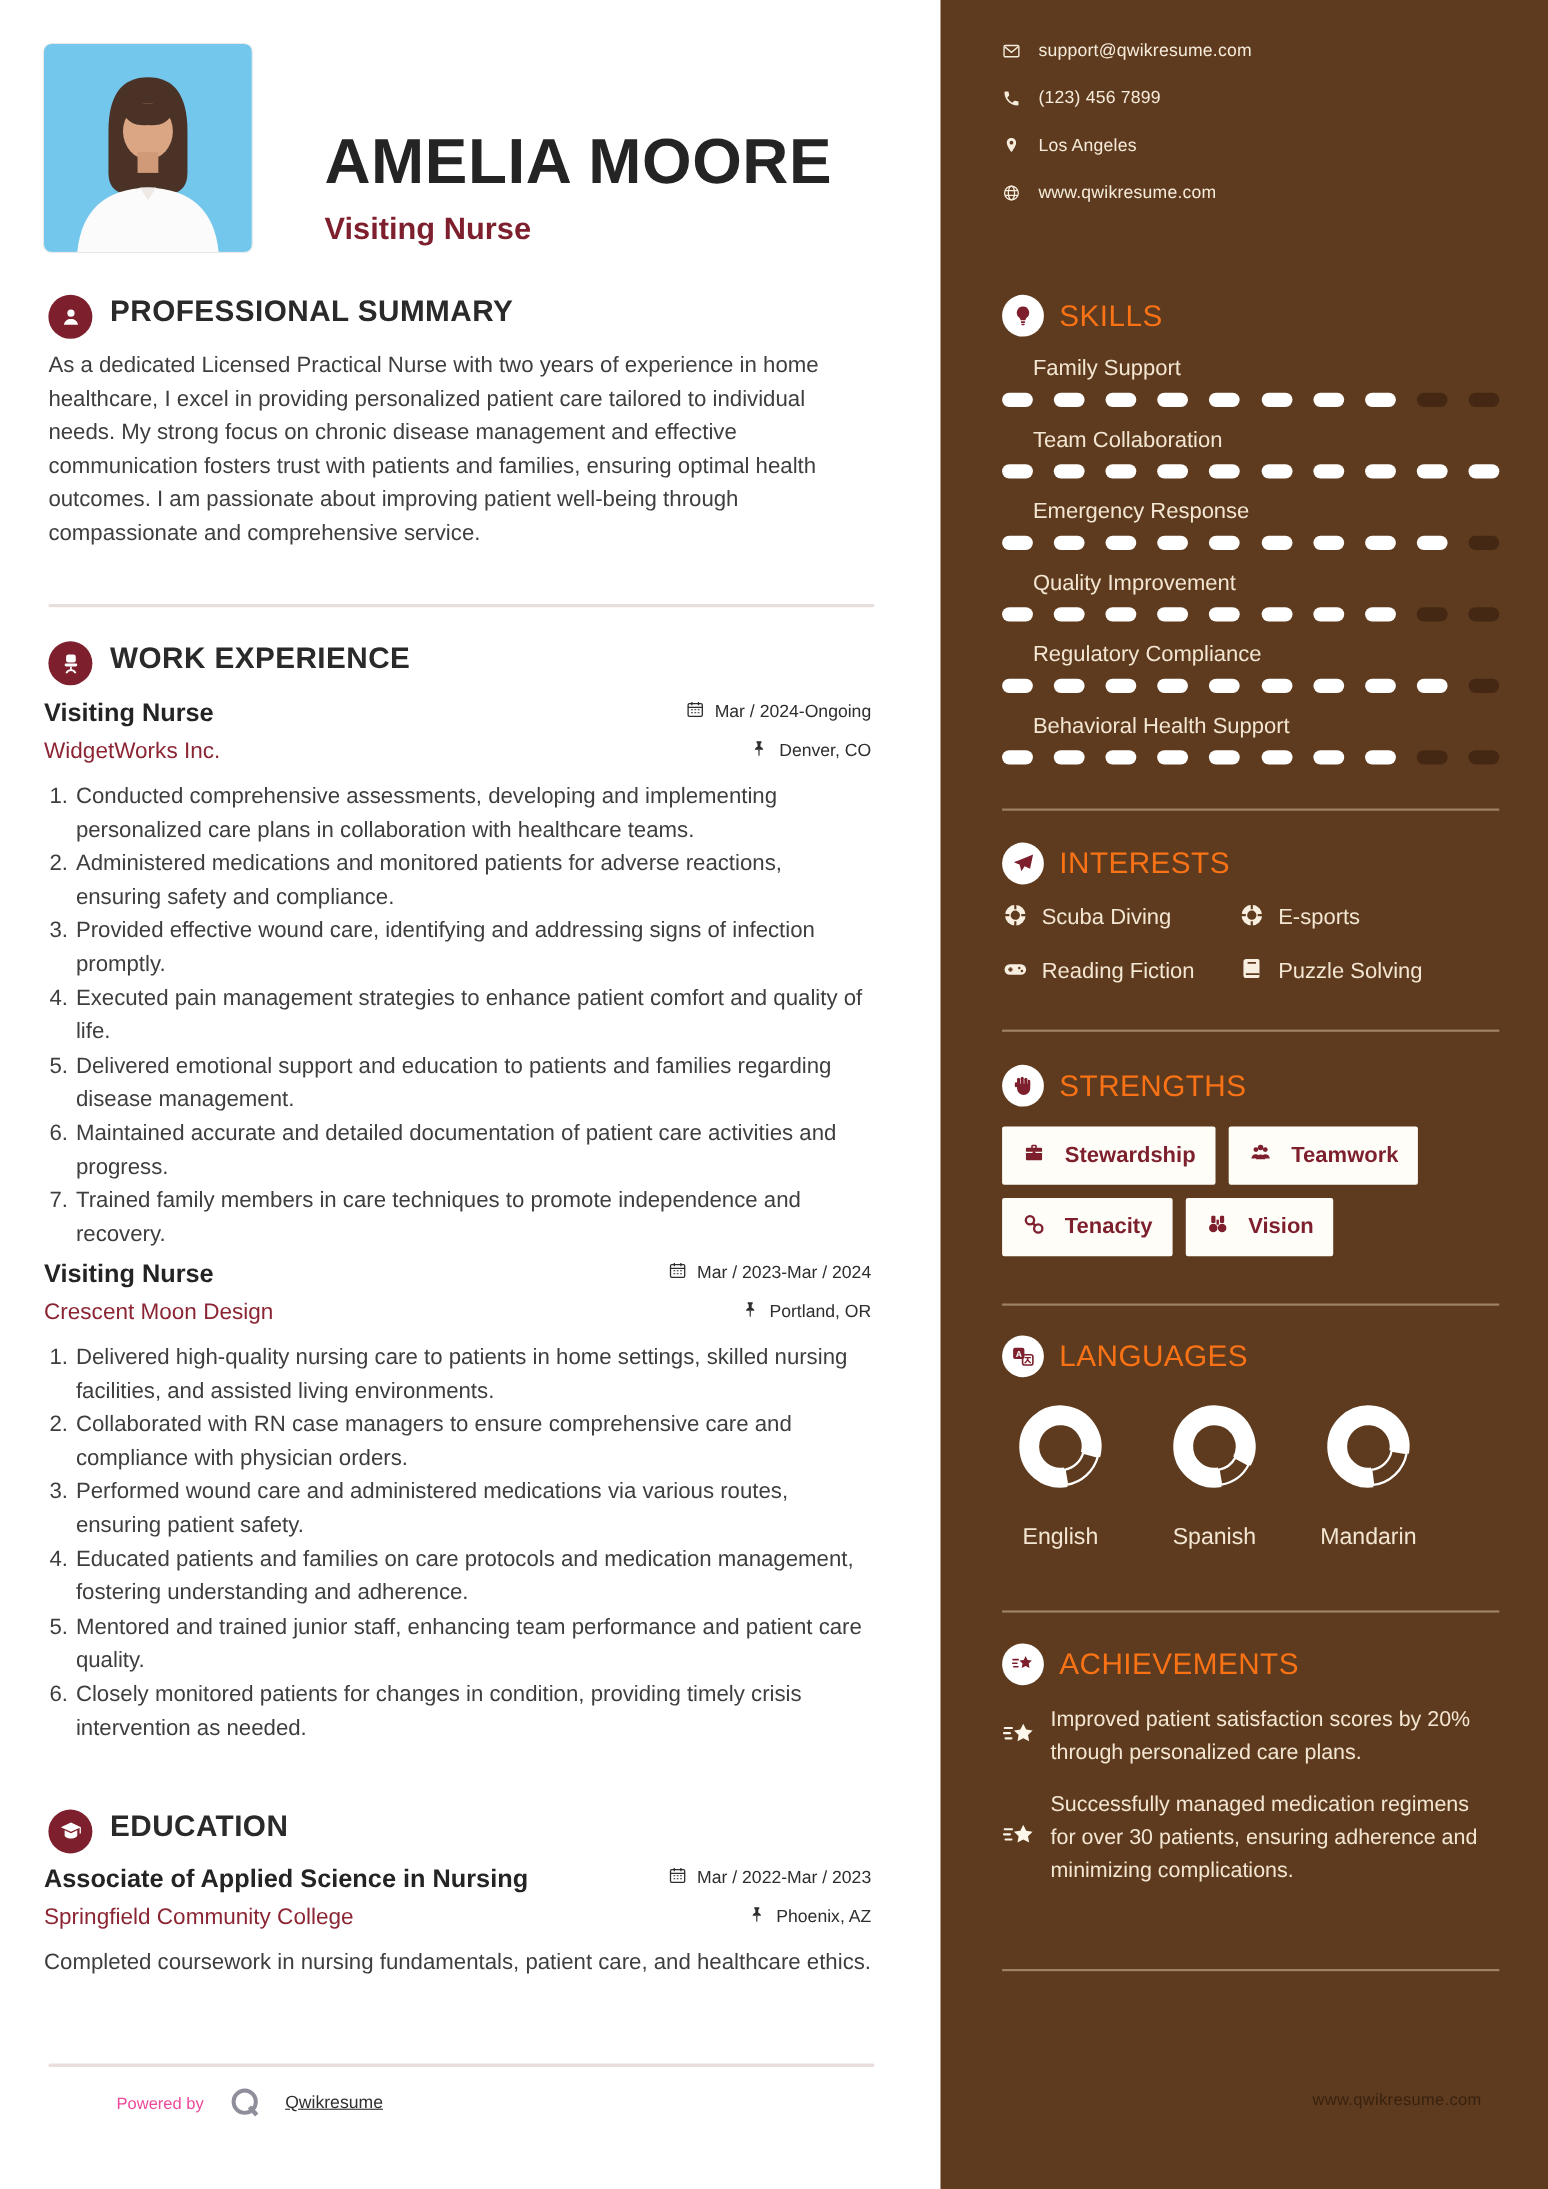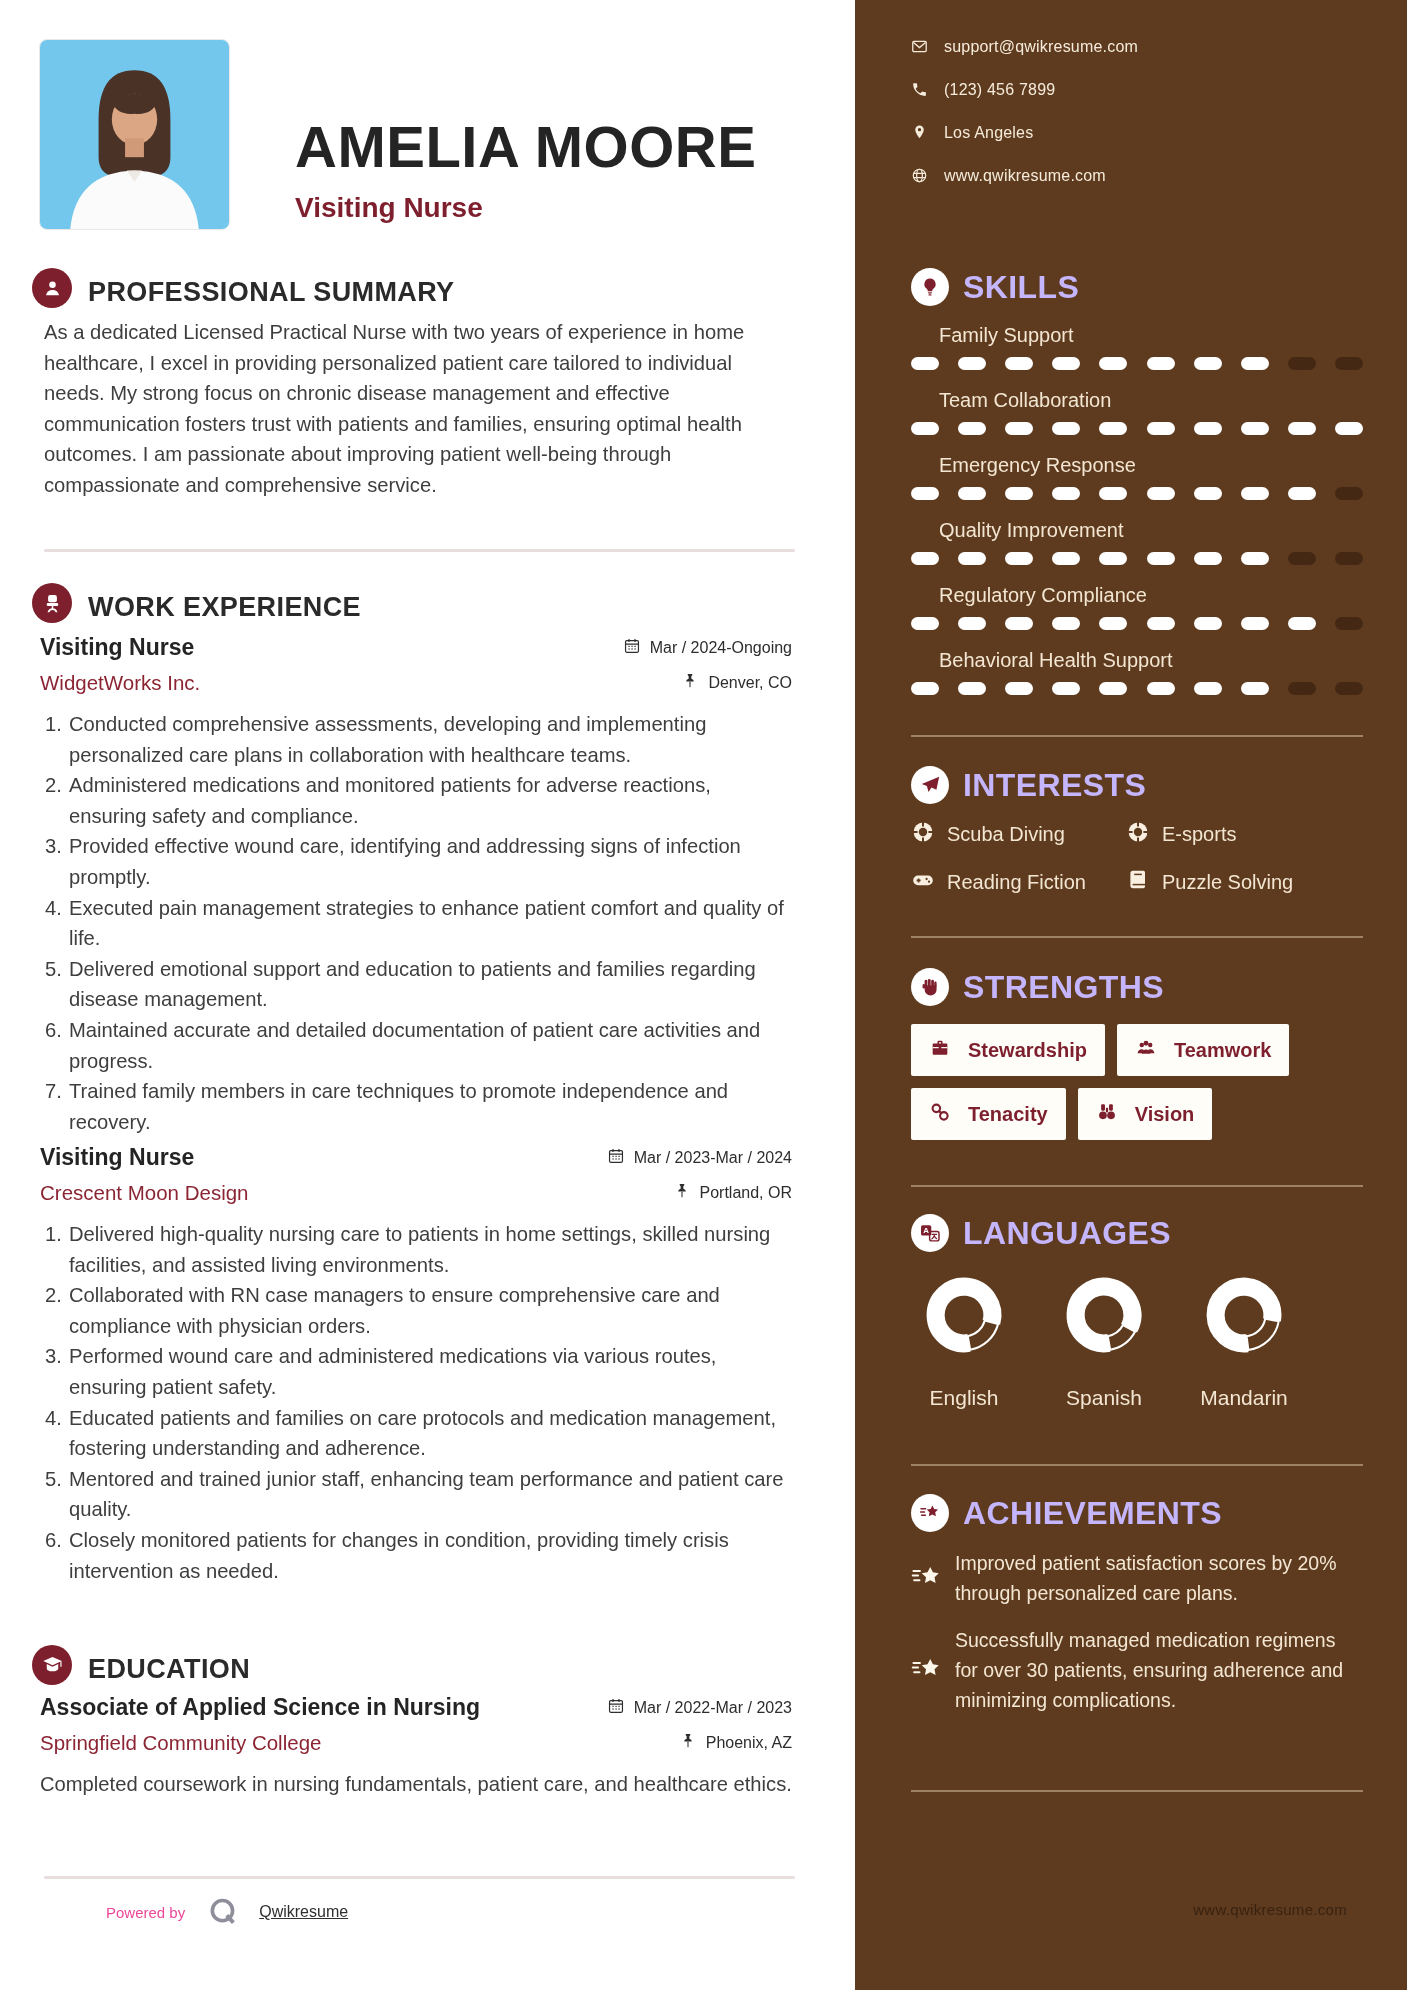--- a/index.html
+++ b/index.html
@@ -16,21 +16,21 @@
     width:1407px;height:1990px;position:relative;background:#ffffff;
     font-family:"Liberation Sans", sans-serif;overflow:hidden;
   }
   
   #left{position:absolute;left:0;top:0;width:855px;height:1990px;background:#fff;}
   .photo{position:absolute;left:39px;top:39px;width:191px;height:191px;border-radius:8px;overflow:hidden;border:1px solid #e8e8e8;}
   .photo svg{display:block;width:100%;height:100%;}
   .names{position:absolute;left:295px;top:118px;}
   .name{font-size:58px;font-weight:800;letter-spacing:.5px;color:#242424;line-height:1;margin:0;}
   .subtitle{font-size:28px;font-weight:700;color:var(--maroon);margin-top:16px;}
-  .sec-head{position:absolute;left:32px;display:flex;align-items:flex-end;gap:16px;}
+  .sec-head{position:absolute;left:44px;display:flex;align-items:flex-start;gap:16px;}
   .sec-head .circ{width:40px;height:40px;border-radius:50%;background:var(--maroon);display:flex;align-items:center;justify-content:center;flex:none;}
   .sec-head .circ svg{width:23px;height:23px;color:#fff;}
   .sec-head h2{margin:0;font-size:27px;font-weight:700;color:var(--ink);letter-spacing:.4px;}
   .sum-text{position:absolute;left:44px;top:317px;width:752px;font-size:20.2px;line-height:30.6px;color:var(--body);}
   .ldiv{position:absolute;left:44px;width:751px;height:3px;background:#e9dede;border-radius:2px;}
   .job{position:absolute;left:40px;right:63px;}
   .job-head{display:grid;grid-template-columns:1fr auto;row-gap:10px;align-items:center;}
   .job-title{font-size:23px;font-weight:700;color:#242424;}
   .job-company{font-size:20.5px;color:var(--company);}
   .meta{display:flex;align-items:center;gap:9px;justify-self:end;font-size:16px;color:#2d2d2d;}
@@ -45,21 +45,21 @@
   .powered .brand{font-size:16px;color:#2f2f2f;text-decoration:underline;font-weight:500;margin-left:6px;}
   
   #side{position:absolute;left:855px;top:0;width:552px;height:1990px;background:var(--brown);}
   .s-block{position:absolute;left:56px;right:44px;}
   .contact-row{display:flex;gap:16px;height:30px;margin-bottom:13px;}
   .contact-row svg{width:17px;height:17px;color:#f6ecdc;flex:none;}
   .contact-row .ctext{font-size:16px;color:#f6ecdc;letter-spacing:.2px;}
   .s-head{display:flex;align-items:center;gap:14px;margin-bottom:0;}
   .s-head .circ{width:38px;height:38px;border-radius:50%;background:#fff;display:flex;align-items:center;justify-content:center;flex:none;}
   .s-head .circ svg{width:22px;height:22px;color:var(--maroon);}
-  .s-head h2{margin:0;font-size:32px;font-weight:700;color:#c4b5fd;letter-spacing:.4px;}
+  .s-head h2{margin:0;font-size:27px;font-weight:400;color:#f97316;letter-spacing:.4px;}
   .skill{margin-bottom:19px;}
   .skill-label{font-size:20px;color:var(--cream);height:24px;margin-left:28px;}
   .dashbar{display:flex;justify-content:space-between;margin-top:9px;}
   .dash{width:28px;height:13px;border-radius:6.5px;background:#ffffff;}
   .dash.off{background:rgba(26,11,2,.38);filter:blur(.6px);}
   .sdiv{position:absolute;left:56px;right:44px;height:2px;background:rgba(236,217,187,.45);}
   .int-grid{display:grid;grid-template-columns:215px 1fr;row-gap:20px;margin-top:16px;}
   .int-item{display:flex;align-items:center;gap:12px;}
   .int-item svg{width:24px;height:24px;color:#f8efe0;flex:none;}
   .int-item .ilabel{font-size:20px;color:var(--cream);}

